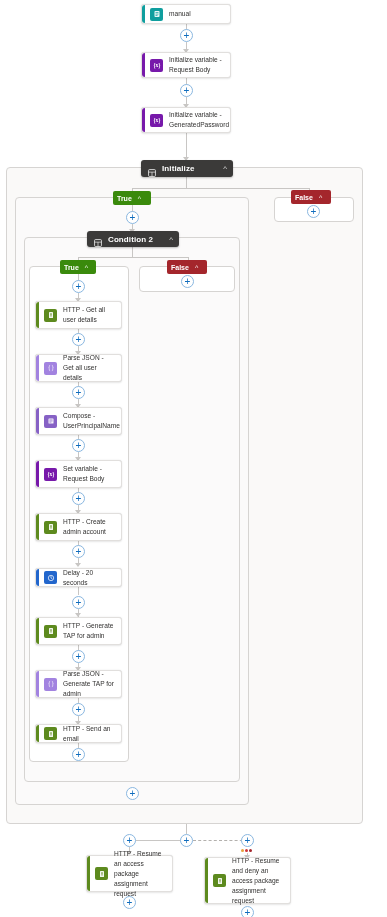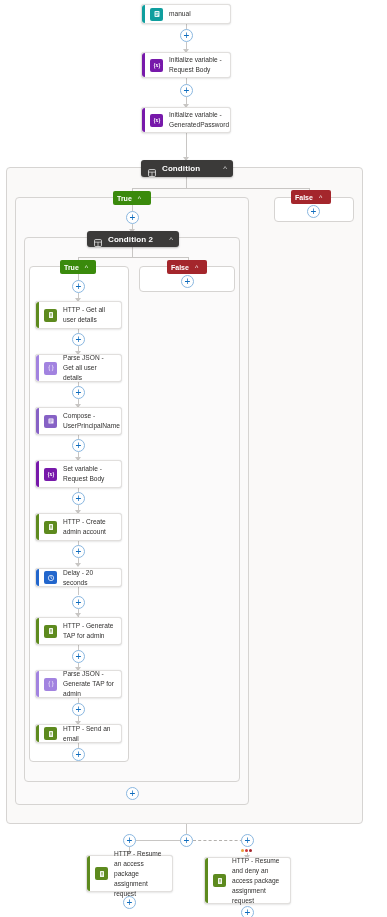--- a/index.html
+++ b/index.html
@@ -253,21 +253,21 @@
   <div class="scope" style="left:6px; top:167px; width:357px; height:657px;"></div>
 
   <div class="cond-head" style="left:141px; top:160px; width:92px; height:17px;">
     <span class="ci">
       <svg width="10" height="10" viewBox="0 0 16 16" aria-hidden="true">
         <rect x="2.5" y="2.5" width="11" height="11" rx="1.5" fill="none" stroke="#ffffff" stroke-width="1.2"></rect>
         <line x1="2.5" y1="6.6" x2="13.5" y2="6.6" stroke="#ffffff" stroke-width="1"></line>
         <line x1="8" y1="6.6" x2="8" y2="13.5" stroke="#ffffff" stroke-width="1"></line>
       </svg>
     </span>
-    <span class="ctitle">Condition</span>
+    <span class="ctitle">Initialize</span>
     <span class="chev">^</span>
   </div>
 
   <div class="wire-v" style="left:186px; top:177px; height:11px;"></div>
   <div class="wire-h" style="left:132px; top:188px; width:177px;"></div>
   <div class="wire-v" style="left:132px; top:188px; height:6px;"></div>
   <div class="wire-v" style="left:309px; top:188px; height:6px;"></div>
 
   <div class="branch-box" style="left:15px; top:197px; width:234px; height:608px; background:#fbfafa;"></div>
   <div class="badge true" style="left:113px; top:191px; width:38px;">

